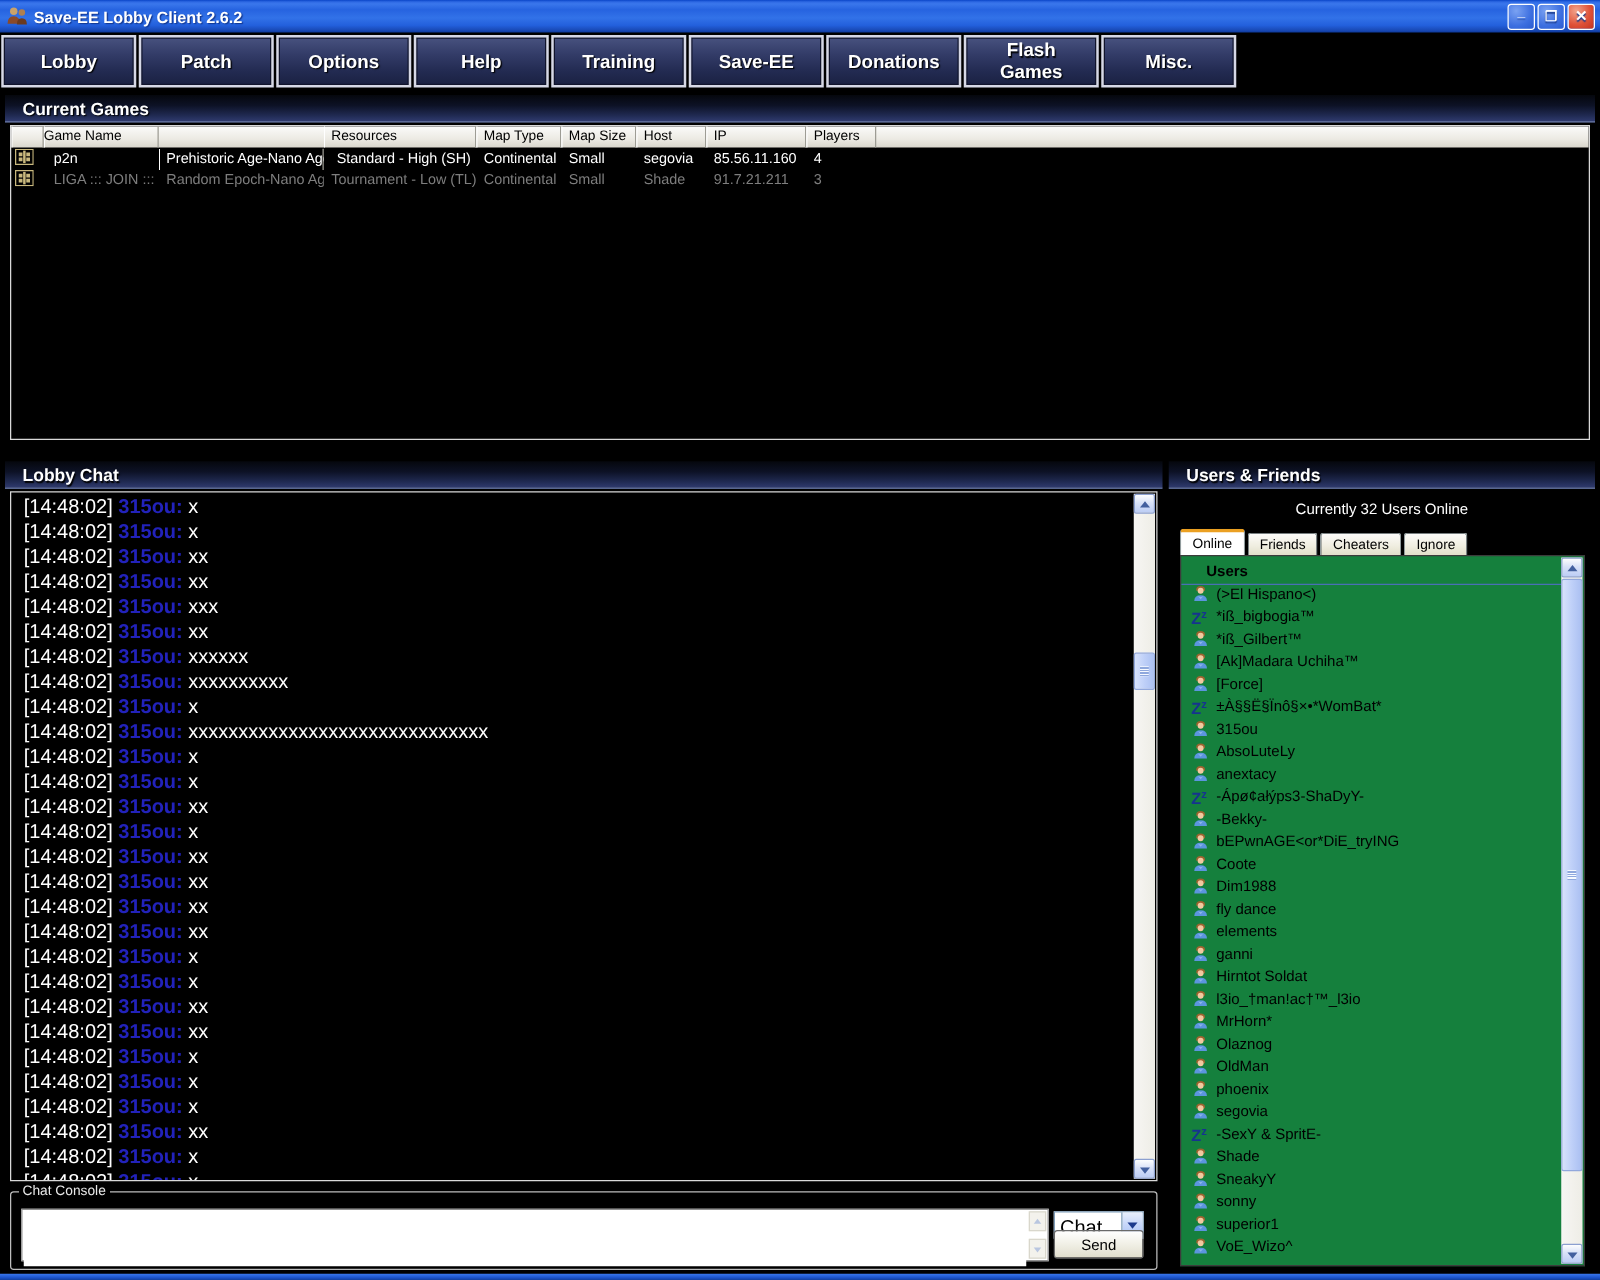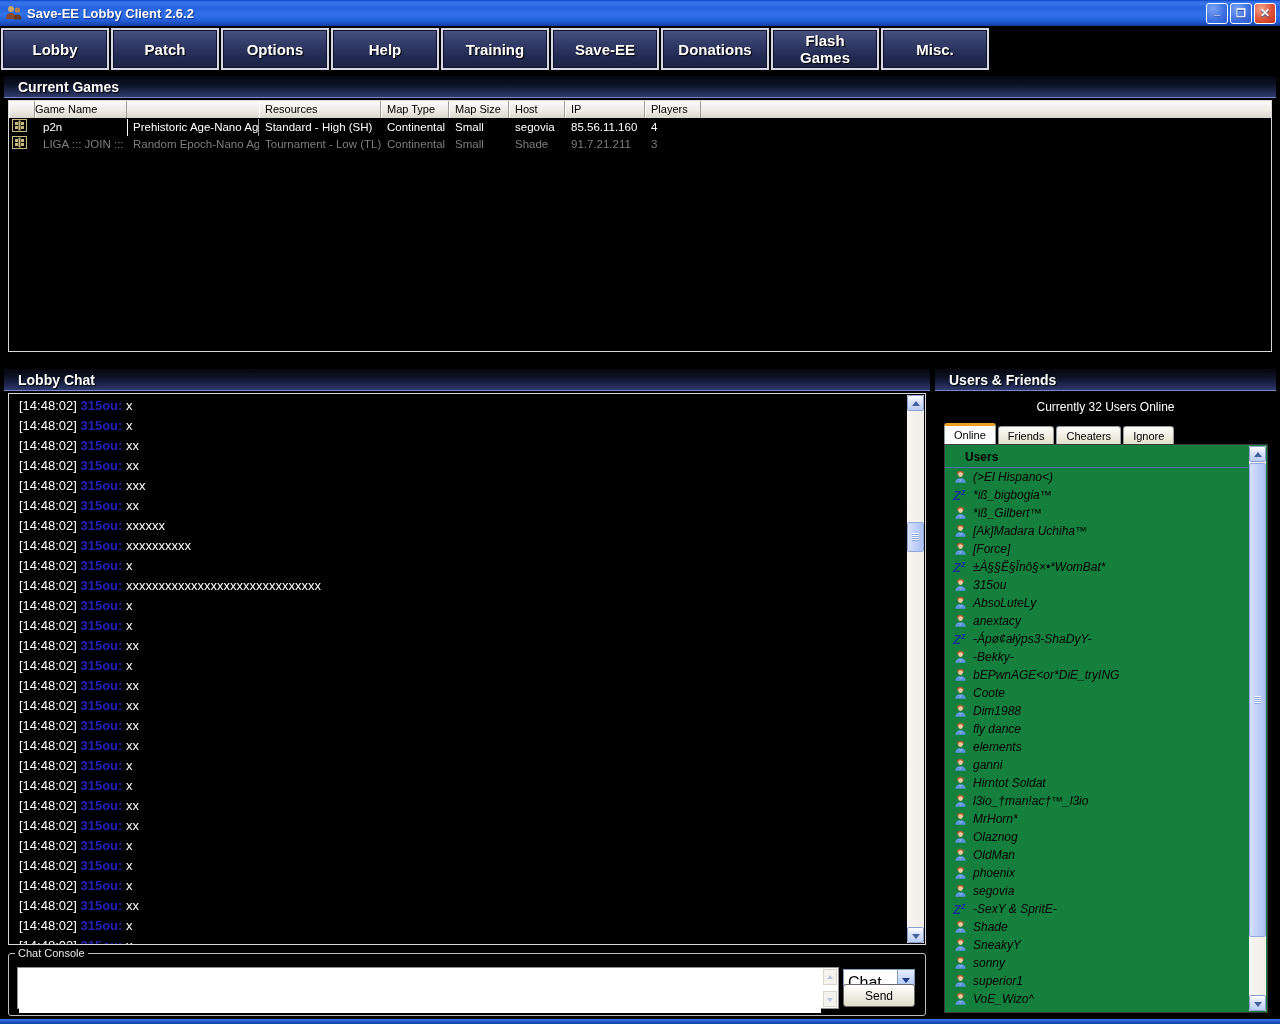--- a/index.html
+++ b/index.html
@@ -50,28 +50,28 @@
   .games-header span:nth-of-type(5){ width:68px; }
   .games-header span:nth-of-type(6){ width:60px; }
   .games-header span:nth-of-type(7){ width:56px; }
   .games-header span:nth-of-type(8){ width:80px; }
   .games-header span:nth-of-type(9){ width:56px; }
   .game-row { display:flex; height:17px; color:#fff; font-size:11.5px; align-items:center; }
   .game-row.muted { color:#7e7e7e; }
   .game-row .cell { display:block; padding-left:6px; white-space:nowrap; overflow:hidden; }
   .c-icon { width:26px; padding-left:3px !important; }
   .c-name { width:92px; padding-left:8px !important; }
-  .c-epoch{ width:132px; } .c-res{ width:122px; } .c-mtype{ width:68px; }
+  .c-epoch{ width:132px; } .c-res{ width:122px;text-align:center; } .c-mtype{ width:68px; }
   .c-msize{ width:60px; } .c-host{ width:56px; } .c-ip{ width:80px; } .c-players{ width:56px; }
 
   
   .chat-box { position:absolute; left:4px; top:24px; width:918px; height:552px;
     border:1px solid #d8d8d8; background:#000; overflow:hidden; }
   .chat-lines { position:absolute; left:0; top:2px; right:20px; }
-  .chat-line { height:20px; line-height:20px; padding-left:10px; font-size:13px; white-space:nowrap; }
+  .chat-line { height:20px; line-height:20px; padding-left:10px; font-size:16px; white-space:nowrap; }
   .chat-line .t { color:#fff; }
   .chat-line .u { color:#2222bb; font-weight:bold; }
   .chat-line .m { color:#fff; }
 
   
   .sb { position:absolute; top:1px; bottom:1px; right:1px; width:17px;
     background:linear-gradient(90deg,#f7f6f3,#eeede6); }
   .sb-btn { position:absolute; left:0; width:17px; height:16px;
     background:linear-gradient(180deg,#fdfefe,#d9e2f8 45%,#bccdf5); border:1px solid #8ca0d0; border-radius:2px; }
   .sb-btn.up { top:0; } .sb-btn.down { bottom:0; }
@@ -113,21 +113,21 @@
 
   
   .users-status { position:absolute; left:0; top:31px; width:100%; text-align:center; color:#fff; font-size:12px; }
   .utabs { position:absolute; left:9px; top:54px; height:21px; display:flex; align-items:flex-end; }
   .utab { display:inline-block; padding:3px 9px 3px; font-size:11px; color:#000; height:18px;
     background:linear-gradient(180deg,#fdfcfa,#f0eee1 55%,#e2dfca); border:1px solid #919b9c; border-bottom:none;
     border-radius:3px 3px 0 0; margin-right:2px; }
   .utab.active { background:#fff; border-top:3px solid #eba022; height:21px; padding-top:3px; position:relative; z-index:2; }
   .users-list { position:absolute; left:9px; right:8px; top:75px; bottom:6px; background:#15803d; border:1px solid #3c3c3c; overflow:hidden; }
   .users-head { font-size:12px; font-weight:bold; color:#000; padding:5px 0 3px 20px; border-bottom:1px solid #4a6fb5; margin-right:17px; }
-  .user-item { display:flex; align-items:center; height:18px; padding-left:8px; font-size:12px; color:#000; white-space:nowrap;font-style:italic; }
+  .user-item { display:flex; height:18px; padding-left:8px; font-size:12px; color:#000; white-space:nowrap; }
   .user-item .person-icon { width:15px; height:14px; margin-right:5px; flex:none; }
   .zz-icon { display:none; width:20px; margin-right:0; color:#16338f; font-weight:bold; font-size:13px; flex:none; }
   .zz-icon::before { content:"Z"; }
   .zz-icon::after { content:"z"; font-size:9px; vertical-align:super; }
   .user-item.zz .zz-icon { display:inline-block; }
   .users-list .sb { top:1px; bottom:1px; right:1px; }
 
   
   .bottom-edge { position:absolute; left:0; bottom:0; width:1280px; height:5px;
     background:linear-gradient(180deg,#3a77ec,#1c54cc 60%,#123f9e); }

